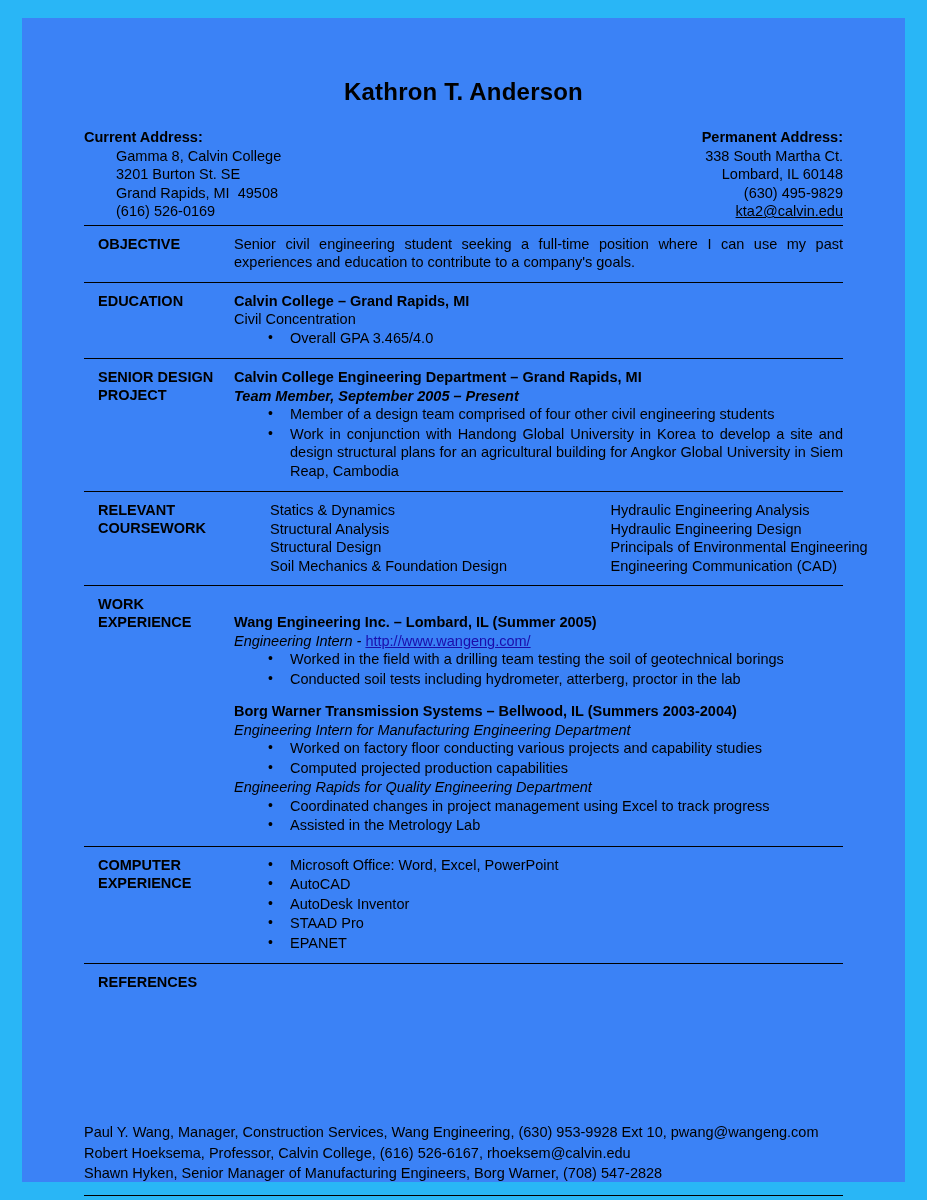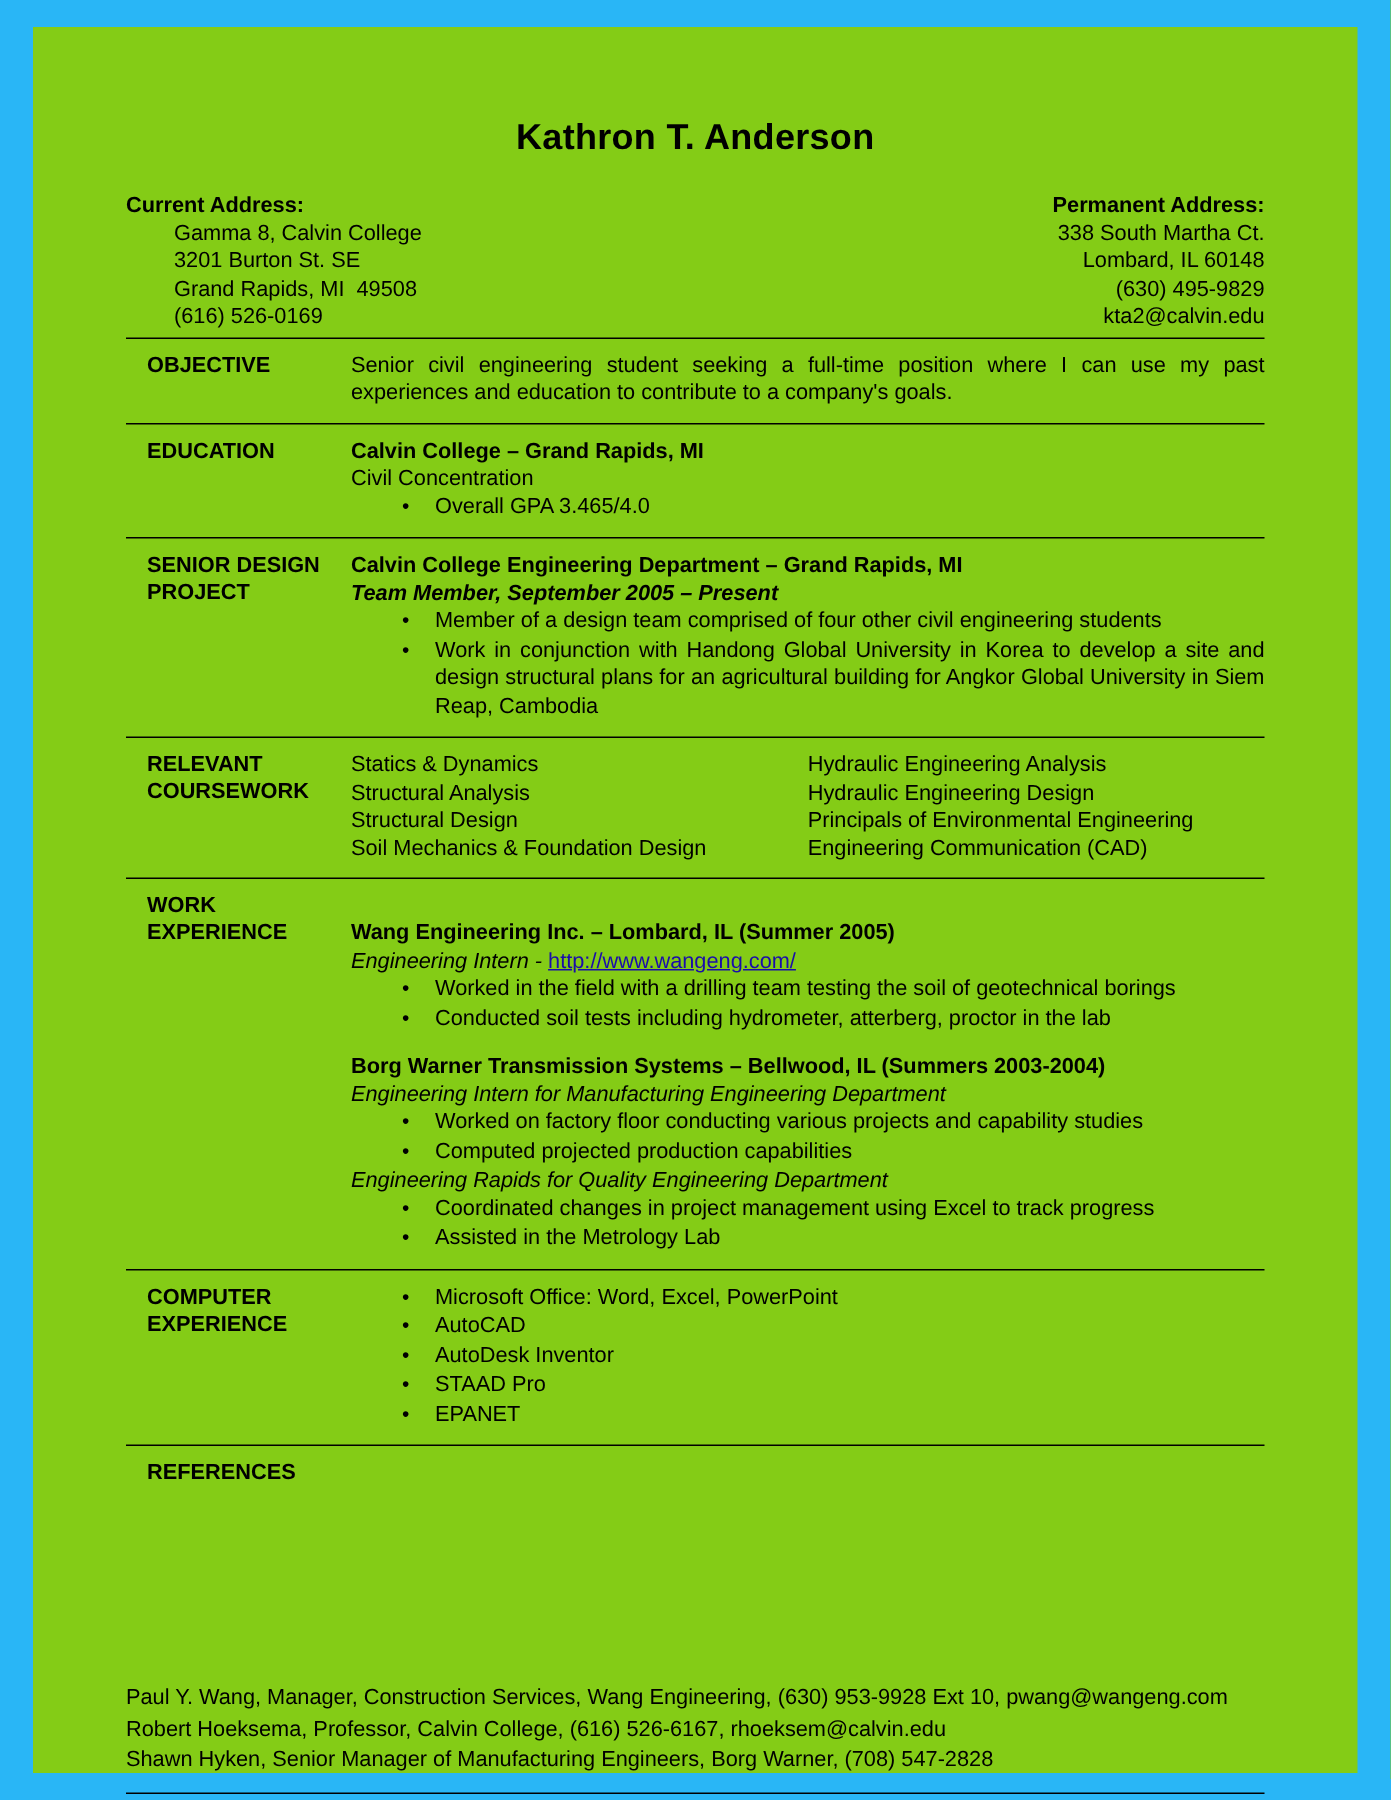--- a/index.html
+++ b/index.html
@@ -12,21 +12,21 @@
     background: #29b6f6;
     font-family: "Liberation Sans", sans-serif;
     overflow: hidden;
   }
   .page {
     position: absolute;
     left: 22px;
     top: 18px;
     width: 883px;
     height: 1164px;
-    background: #84cc16;
+    background: #3b82f6;
     box-sizing: border-box;
   }
   .inner {
     padding: 60px 62px 0 62px;
     box-sizing: border-box;
   }
   .name {
     text-align: center;
     font-size: 24px;
     font-weight: bold;
@@ -39,21 +39,21 @@
     justify-content: space-between;
     font-size: 14.5px;
     line-height: 18.5px;
     color: #000;
     padding-bottom: 4px;
   }
   .addr-left { text-align: left; }
   .addr-right { text-align: right; }
   .addr-head { font-weight: bold; }
   .addr-line { white-space: pre; margin-left: 32px; }
-  .email-line { }
+  .email-line { text-decoration: underline; }
 
   .rule {
     border-bottom: 1.6px solid #000;
     width: 100%;
   }
 
   .section {
     display: flex;
     padding: 9px 0 10px 0;
     border-bottom: 1.6px solid #000;
@@ -93,20 +93,21 @@
     position: absolute;
     left: 0;
     top: -1px;
     font-size: 14px;
   }
   .two-col {
     display: flex;
   }
   .two-col .col {
     flex: 0 0 50%;
+    margin-left: 36px;
   }
   .two-col .col div { line-height: 18.5px; }
   .job { margin-top: 18px; }
   .job-gap { margin-top: 14px; }
   .link {
     color: #1a0dab;
     text-decoration: underline;
   }
   .ref-hang {
     padding-left: 52px;

